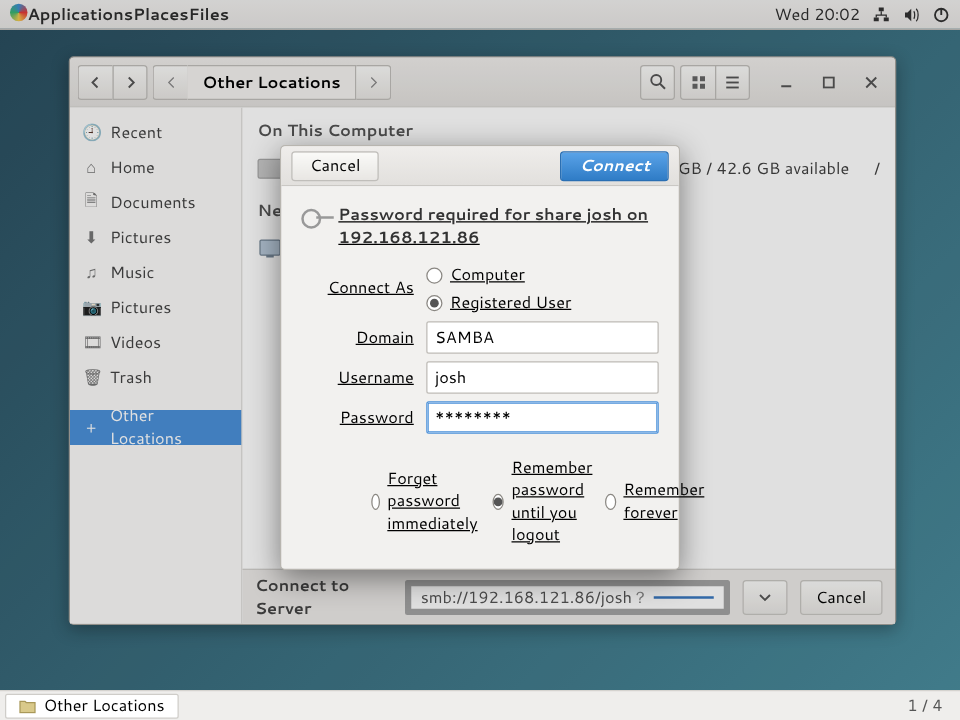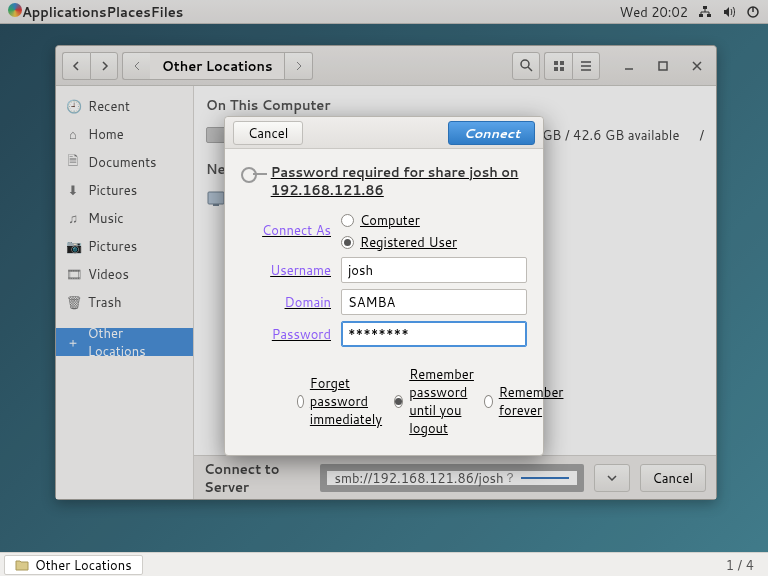--- a/index.html
+++ b/index.html
@@ -32,39 +32,39 @@
 .side-item .ico { width: 14px; text-align: center; color: #777; }
 .side-item.active { background: #4a90d9; color: #fff; }
 .side-item.active .ico { color: #fff; }
 
 .main { flex: 1; display: flex; flex-direction: column; background: #fff; position: relative; }
 .section-label { font-weight: 700; color: #555; padding: 10px 12px 6px; }
 .drive-row { display: flex; align-items: center; padding: 6px 12px; gap: 10px; color: #333; }
 .drive-ico { width: 24px; height: 16px; background: #ccc; border: 1px solid #aaa; border-radius: 2px; }
 .drive-info { display: flex; gap: 4px; color: #404040; font-size: 12px; }
 .connect-bar { margin-top: auto; height: 44px; background: #eceae7; border-top: 1px solid #d3d1cd; display: flex; align-items: center; padding: 0 10px; gap: 10px; }
-.connect-input { flex: 1; height: 28px; border: 7px solid #a3a3a3; border-radius: 2px; padding: 0 8px 0 8px; display:flex; align-items:center; color:#555; background:#fff; }
+.connect-input { flex: 1; height: 28px; border: 5px solid #a3a3a3; border-radius: 2px; padding: 0 8px 0 8px; display:flex; align-items:center; color:#555; background:#fff; }
 .connect-input .qicon { margin-left: auto; color:#888; }
 .small-btn { height: 28px; border: 1px solid #c8c6c2; background: linear-gradient(#fafaf8,#e8e6e3); border-radius: 3px; padding: 0 12px; cursor: pointer; display:flex; align-items:center;}
 
 
 .overlay { position: absolute; inset: 0; background: rgba(0,0,0,0.12); display: flex; align-items: flex-start; justify-content: center; }
 .dialog { margin-top: 116px; width: 320px; background: #f2f1ef; border: 1px solid #b8b5af; border-radius: 4px; box-shadow: 0 6px 24px rgba(0,0,0,.45); }
 .dialog-header { height: 32px; display: flex; align-items: center; justify-content: space-between; padding: 0 8px; background: linear-gradient(#efedeb,#e2e0dd); border-bottom: 1px solid #cac8c4; border-radius: 4px 4px 0 0; }
 .dbtn { height: 24px; padding: 0 14px; border-radius: 3px; cursor: pointer; display:flex; align-items:center; }
 .dbtn.cancel { border: 1px solid #c0beba; background: linear-gradient(#fafaf8,#e8e6e3); }
 .dbtn.connect { border: 1px solid #2a6fb3; background: linear-gradient(#5aa3e8,#2f7cc6); color: #fff; font-weight: 600; font-style: italic; }
 .dialog-body { padding: 14px 16px 18px 16px; text-decoration: underline; }
 .prompt-row { display:flex; gap:10px; align-items:flex-start; margin-bottom: 10px; }
 .key-ico { width: 28px; height: 20px; position: relative; }
 .key-ico::before { content:""; position:absolute; width:12px; height:12px; border:2px solid #999; border-radius:50%; left:0; top:4px; }
 .key-ico::after { content:""; position:absolute; width:14px; height:2px; background:#999; left:12px; top:10px; }
 .prompt-title { font-weight: 700; color:#333; }
 .form-row { display: flex; align-items: center; margin: 6px 0; }
-.form-label { width: 100px; text-align: right; padding-right: 10px; color: #8b5cf6; }
+.form-label { width: 100px; text-align: right; padding-right: 10px; color: #000000; }
 .form-field { flex: 1; }
 .radio-col { display:flex; flex-direction:column; gap:4px; padding-top:2px;}
 .radio-opt { display:flex; align-items:center; gap:6px; cursor:pointer; }
 .rdot { width: 13px; height: 13px; border: 1px solid #8a8782; border-radius: 50%; display:inline-flex; align-items:center; justify-content:center; background:#fff;}
 .rdot.sel::after { content:""; width:7px; height:7px; background:#555; border-radius:50%; }
 input.txt { width: 100%; height: 26px; border: 1px solid #bebbb6; border-radius: 2px; padding: 0 6px; background:#fff; }
 .pw-radios { margin-top: 18px; display:flex; flex-direction:row; gap:6px; padding-left: 56px;}
 
 
 .taskbar { position: absolute; left:0; right:0; bottom:0; height: 24px; background: #efeeec; border-top: 1px solid #d5d3cf; display:flex; align-items:center; padding: 0 4px; }
@@ -280,26 +280,26 @@
               <span>Computer</span>
             </label>
           <label class="radio-opt">
               <span class="rdot sel"></span>
               <span>Registered User</span>
             </label>
         </div>
       </div>
 
       <div class="form-row">
+        <div class="form-label">Domain</div>
+        <div class="form-field"><input class="txt" value="SAMBA" style=""></div>
+      </div>
+      <div class="form-row">
         <div class="form-label">Username</div>
         <div class="form-field"><input class="txt" value="josh" style=""></div>
-      </div>
-      <div class="form-row">
-        <div class="form-label">Domain</div>
-        <div class="form-field"><input class="txt" value="SAMBA" style=""></div>
       </div>
       <div class="form-row">
         <div class="form-label">Password</div>
         <div class="form-field"><input class="txt" style="border-color: rgb(74, 144, 217); box-shadow: rgb(74, 144, 217) 0px 0px 0px 1px inset;" value="********"></div>
       </div>
 
       <div class="pw-radios">
         <label class="radio-opt">
             <span class="rdot"></span>
             <span>Forget password immediately</span>

